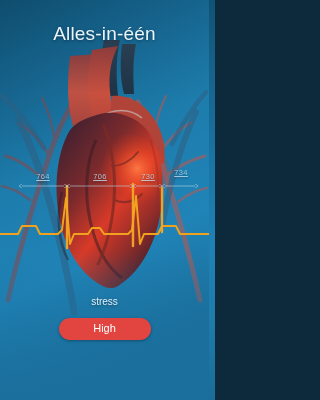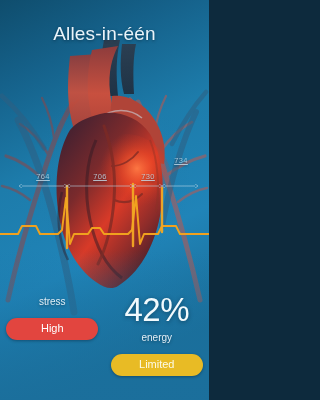--- a/index.html
+++ b/index.html
@@ -9,20 +9,21 @@
   }
   body {
     font-family: "Liberation Sans", sans-serif;
   }
   .screen {
     position: relative;
     width: 209px;
     height: 400px;
     overflow: hidden;
     background: linear-gradient(175deg, #0f4e6e 0%, #156088 18%, #1a73a3 42%, #2081b4 62%, #1f7cab 80%, #1a6d98 100%);
+    padding-left: 6px;
   }
   .bg-art {
     position: absolute;
     inset: 0;
     width: 209px;
     height: 400px;
   }
   .title-block {
     position: absolute;
     top: 22px;
@@ -230,28 +231,23 @@
       <g stroke="#b9d5e6" stroke-width="0.8" opacity="0.75" marker-start="url(#arL)" marker-end="url(#arR)">
         <line x1="22" y1="186" x2="64" y2="186"></line>
         <line x1="70" y1="186" x2="130" y2="186"></line>
         <line x1="136" y1="186" x2="159" y2="186"></line>
         <line x1="165" y1="186" x2="195" y2="186"></line>
       </g>
     </svg>
     <span class="m-label" style="left:21px;top:172px;width:44px;">764</span>
     <span class="m-label" style="left:72px;top:172px;width:56px;">706</span>
     <span class="m-label" style="left:133px;top:172px;width:30px;">730</span>
-    <span class="m-label" style="left:165px;top:156px;width:32px;">734</span>
+    <span class="m-label" style="left:165px;top:168px;width:32px;">734</span>
   </div>
 
   <div class="stats">
     <div class="stat-col">
       <span class="stat-label">stress</span>
       <span class="badge badge-stress">High</span>
     </div>
-    <div class="stat-col">
-      <span class="stat-value">42%</span>
-      <span class="stat-label">energy</span>
-      <span class="badge badge-energy">Limited</span>
-    </div>
   </div>
 
 </div>
 
 </body></html>

